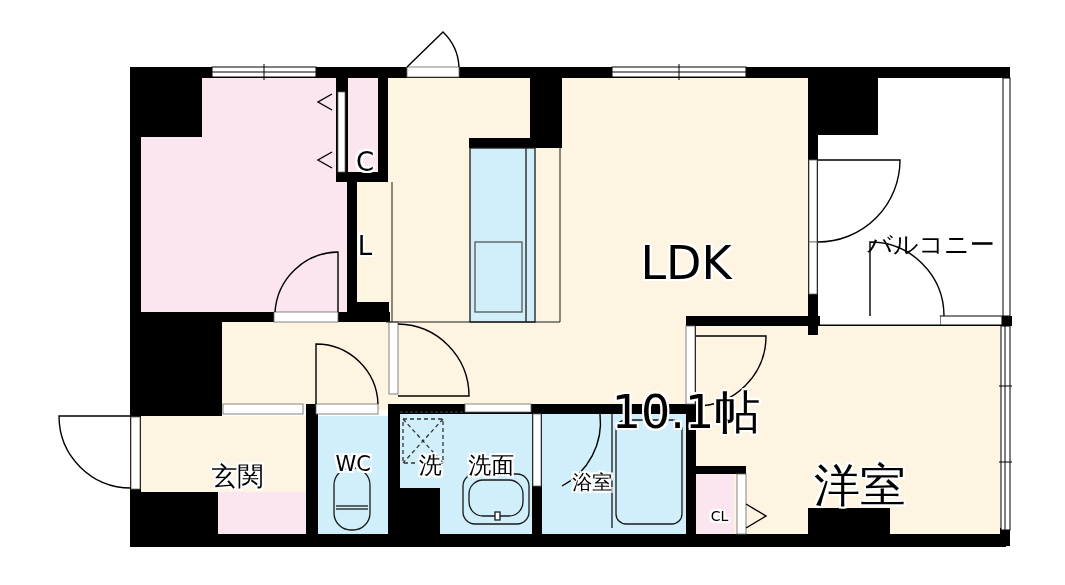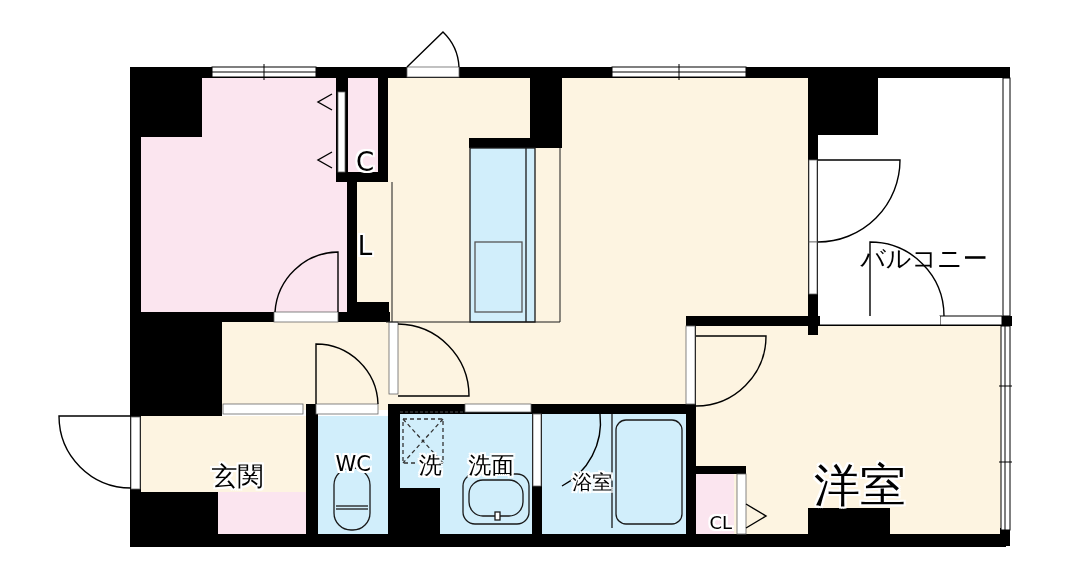--- a/index.html
+++ b/index.html
@@ -12,21 +12,21 @@
     text-align: center;
     line-height: 1.08;
     white-space: pre;
     text-shadow:
       2px 0 0 #fff, -2px 0 0 #fff, 0 2px 0 #fff, 0 -2px 0 #fff,
       2px 2px 0 #fff, -2px -2px 0 #fff, 2px -2px 0 #fff, -2px 2px 0 #fff;
   }
   .big { font-size: 46px; }
   .mid { font-size: 26px; }
   .sml { font-size: 21px; }
-  .xs  { font-size: 18px; }
+  .xs  { font-size: 14px; }
 </style>
 </head>
 <body>
 
 <svg id="plan" viewBox="0 0 1065 585" xmlns="http://www.w3.org/2000/svg">
 
   <g>
 
     <rect x="140" y="78" width="208" height="236" fill="#fbe5ef"></rect>
 
@@ -172,23 +172,25 @@
 
 <div class="lbl big" style="left:196px;top:170px;width:100px;font-size:40px;">
 </div>
 
 <div class="lbl mid" style="left:348px;top:92px;width:34px;">
   <div>C</div>
   <div>L</div>
 </div>
 
 <div class="lbl big" style="left:586px;top:140px;width:200px;">
-</div>
-
-<div class="lbl mid" style="left:826px;top:218px;width:180px;font-size:25px;text-shadow:none;">
+  <div>LDK</div>
+  <div>10.1帖</div>
+</div>
+
+<div class="lbl mid" style="left:826px;top:206px;width:180px;font-size:25px;text-shadow:none;font-family:Liberation Mono, monospace;">
   <span>バルコニー</span>
 </div>
 
 <div class="lbl big" style="left:770px;top:362px;width:180px;">
   <div>洋室</div>
   
 </div>
 
 <div class="lbl xs" style="left:694px;top:494px;width:42px;">
   <span>CL</span>

